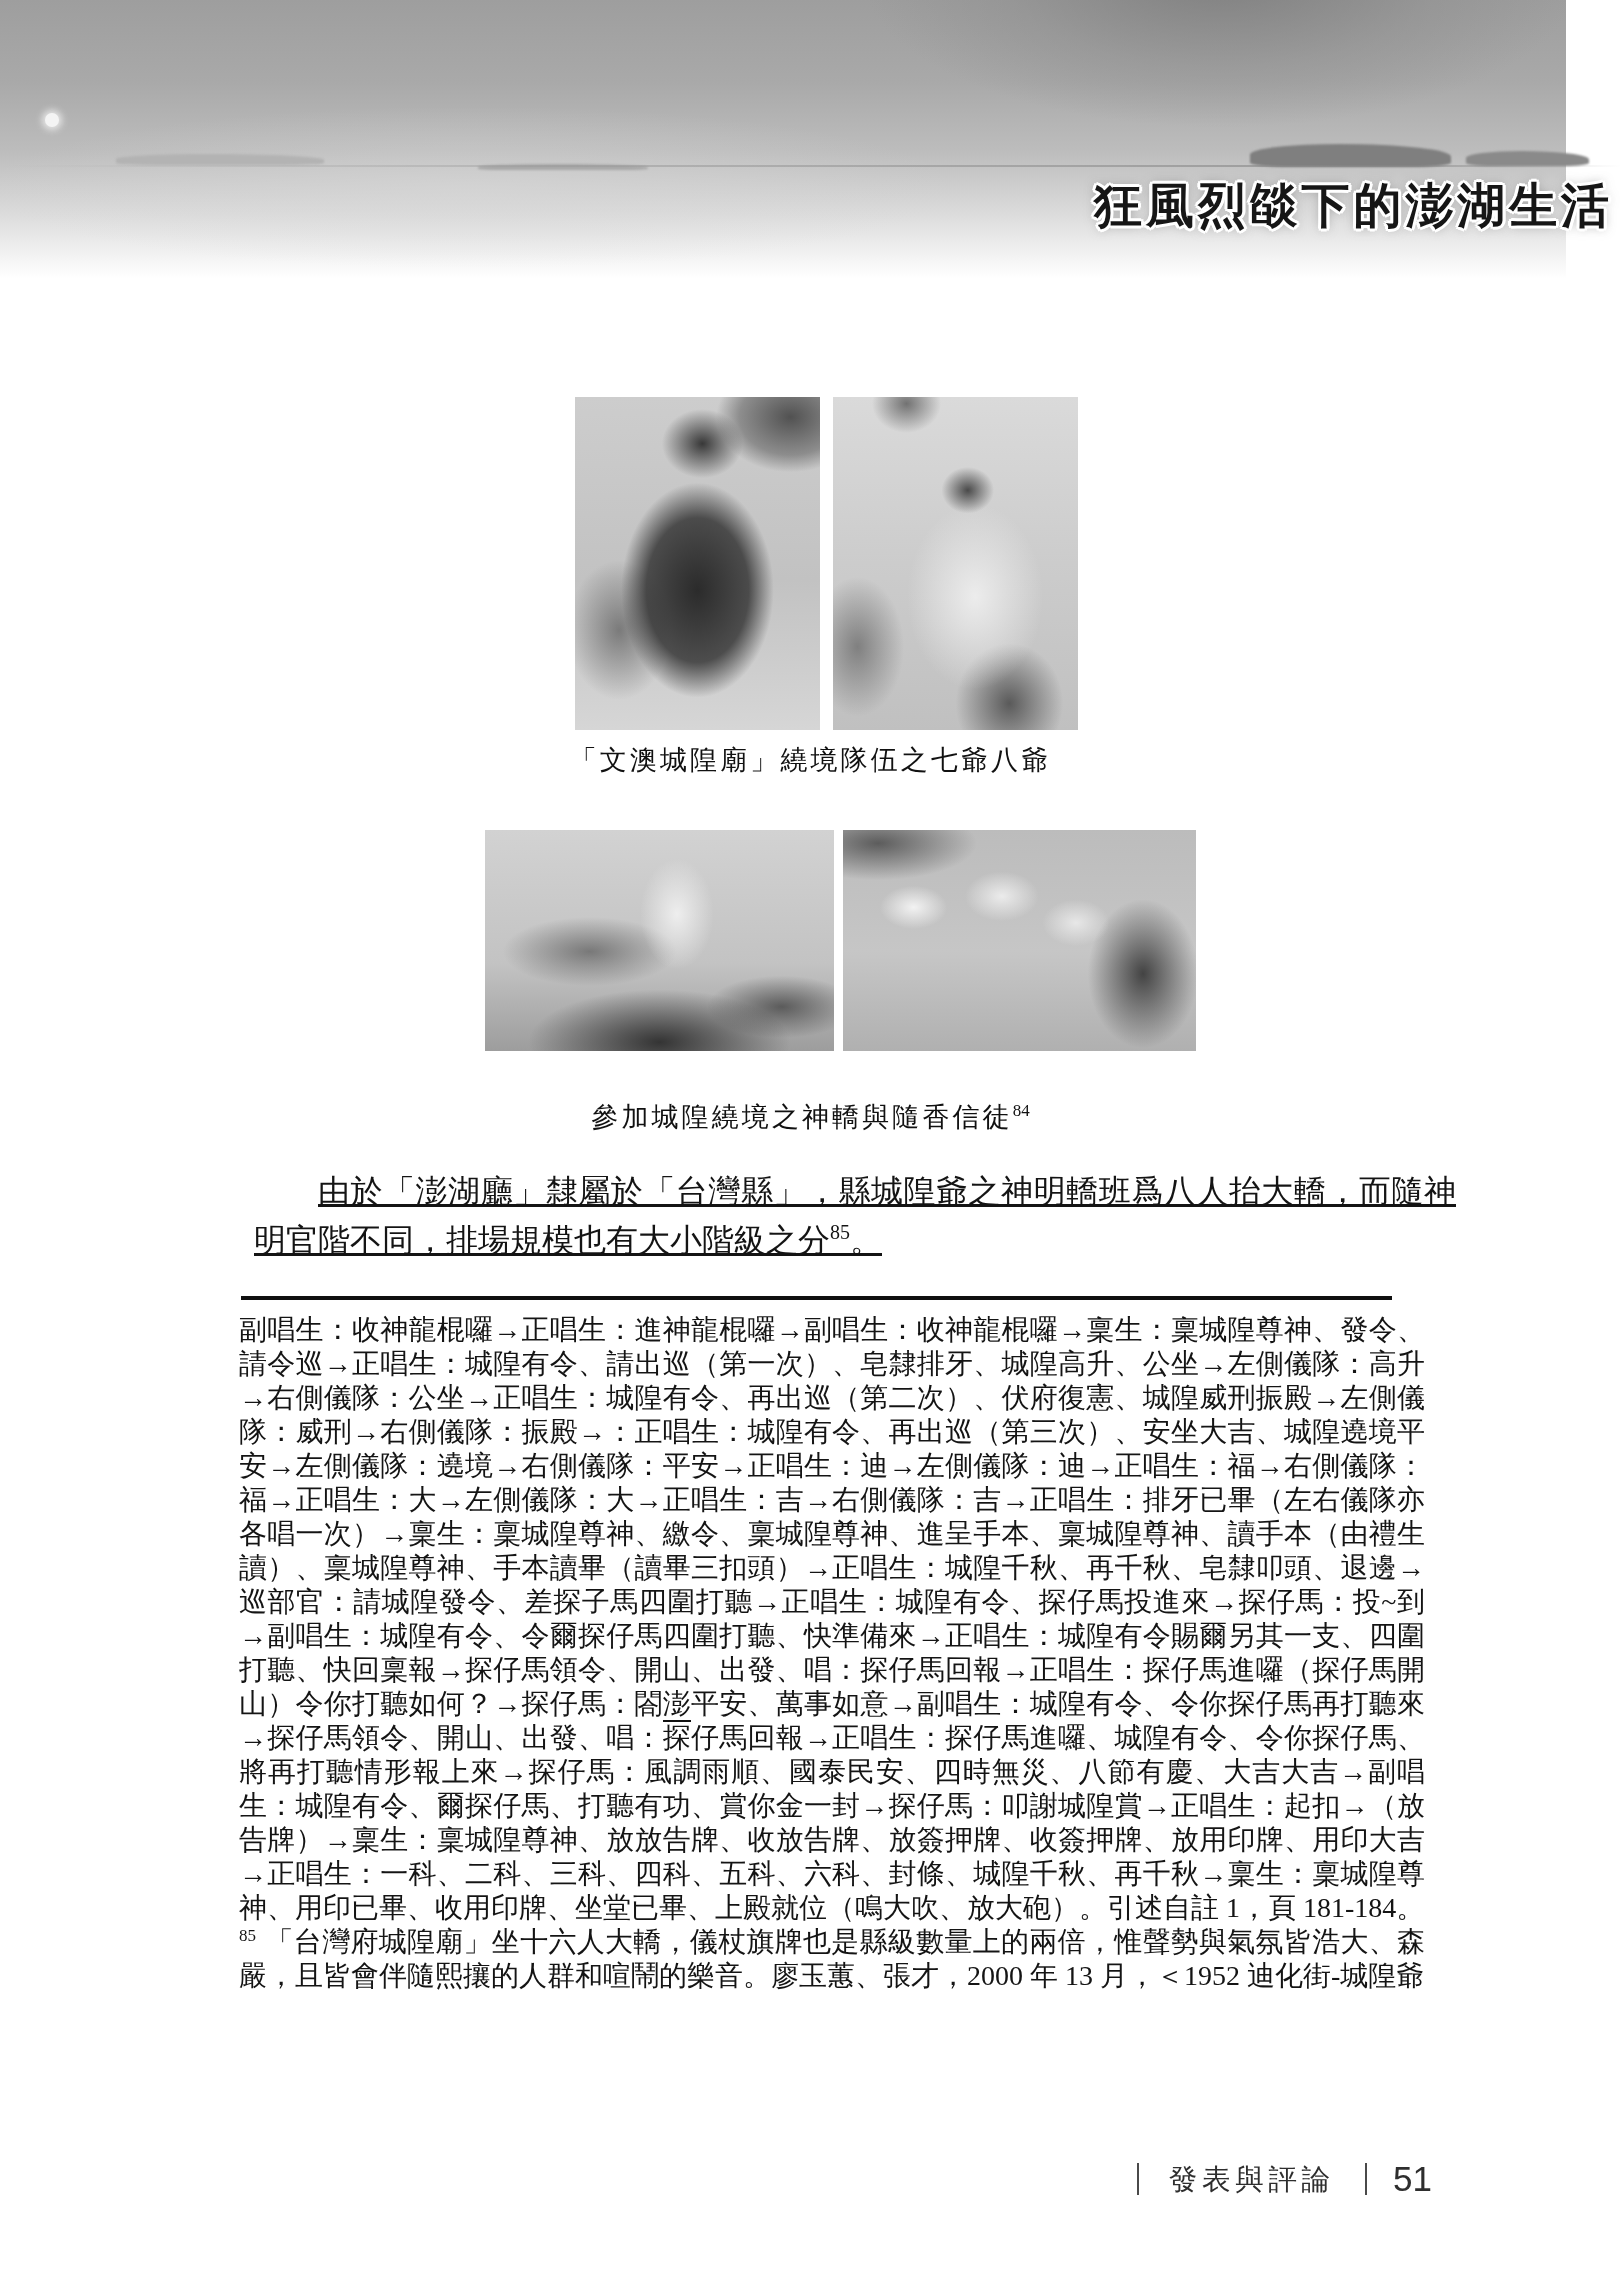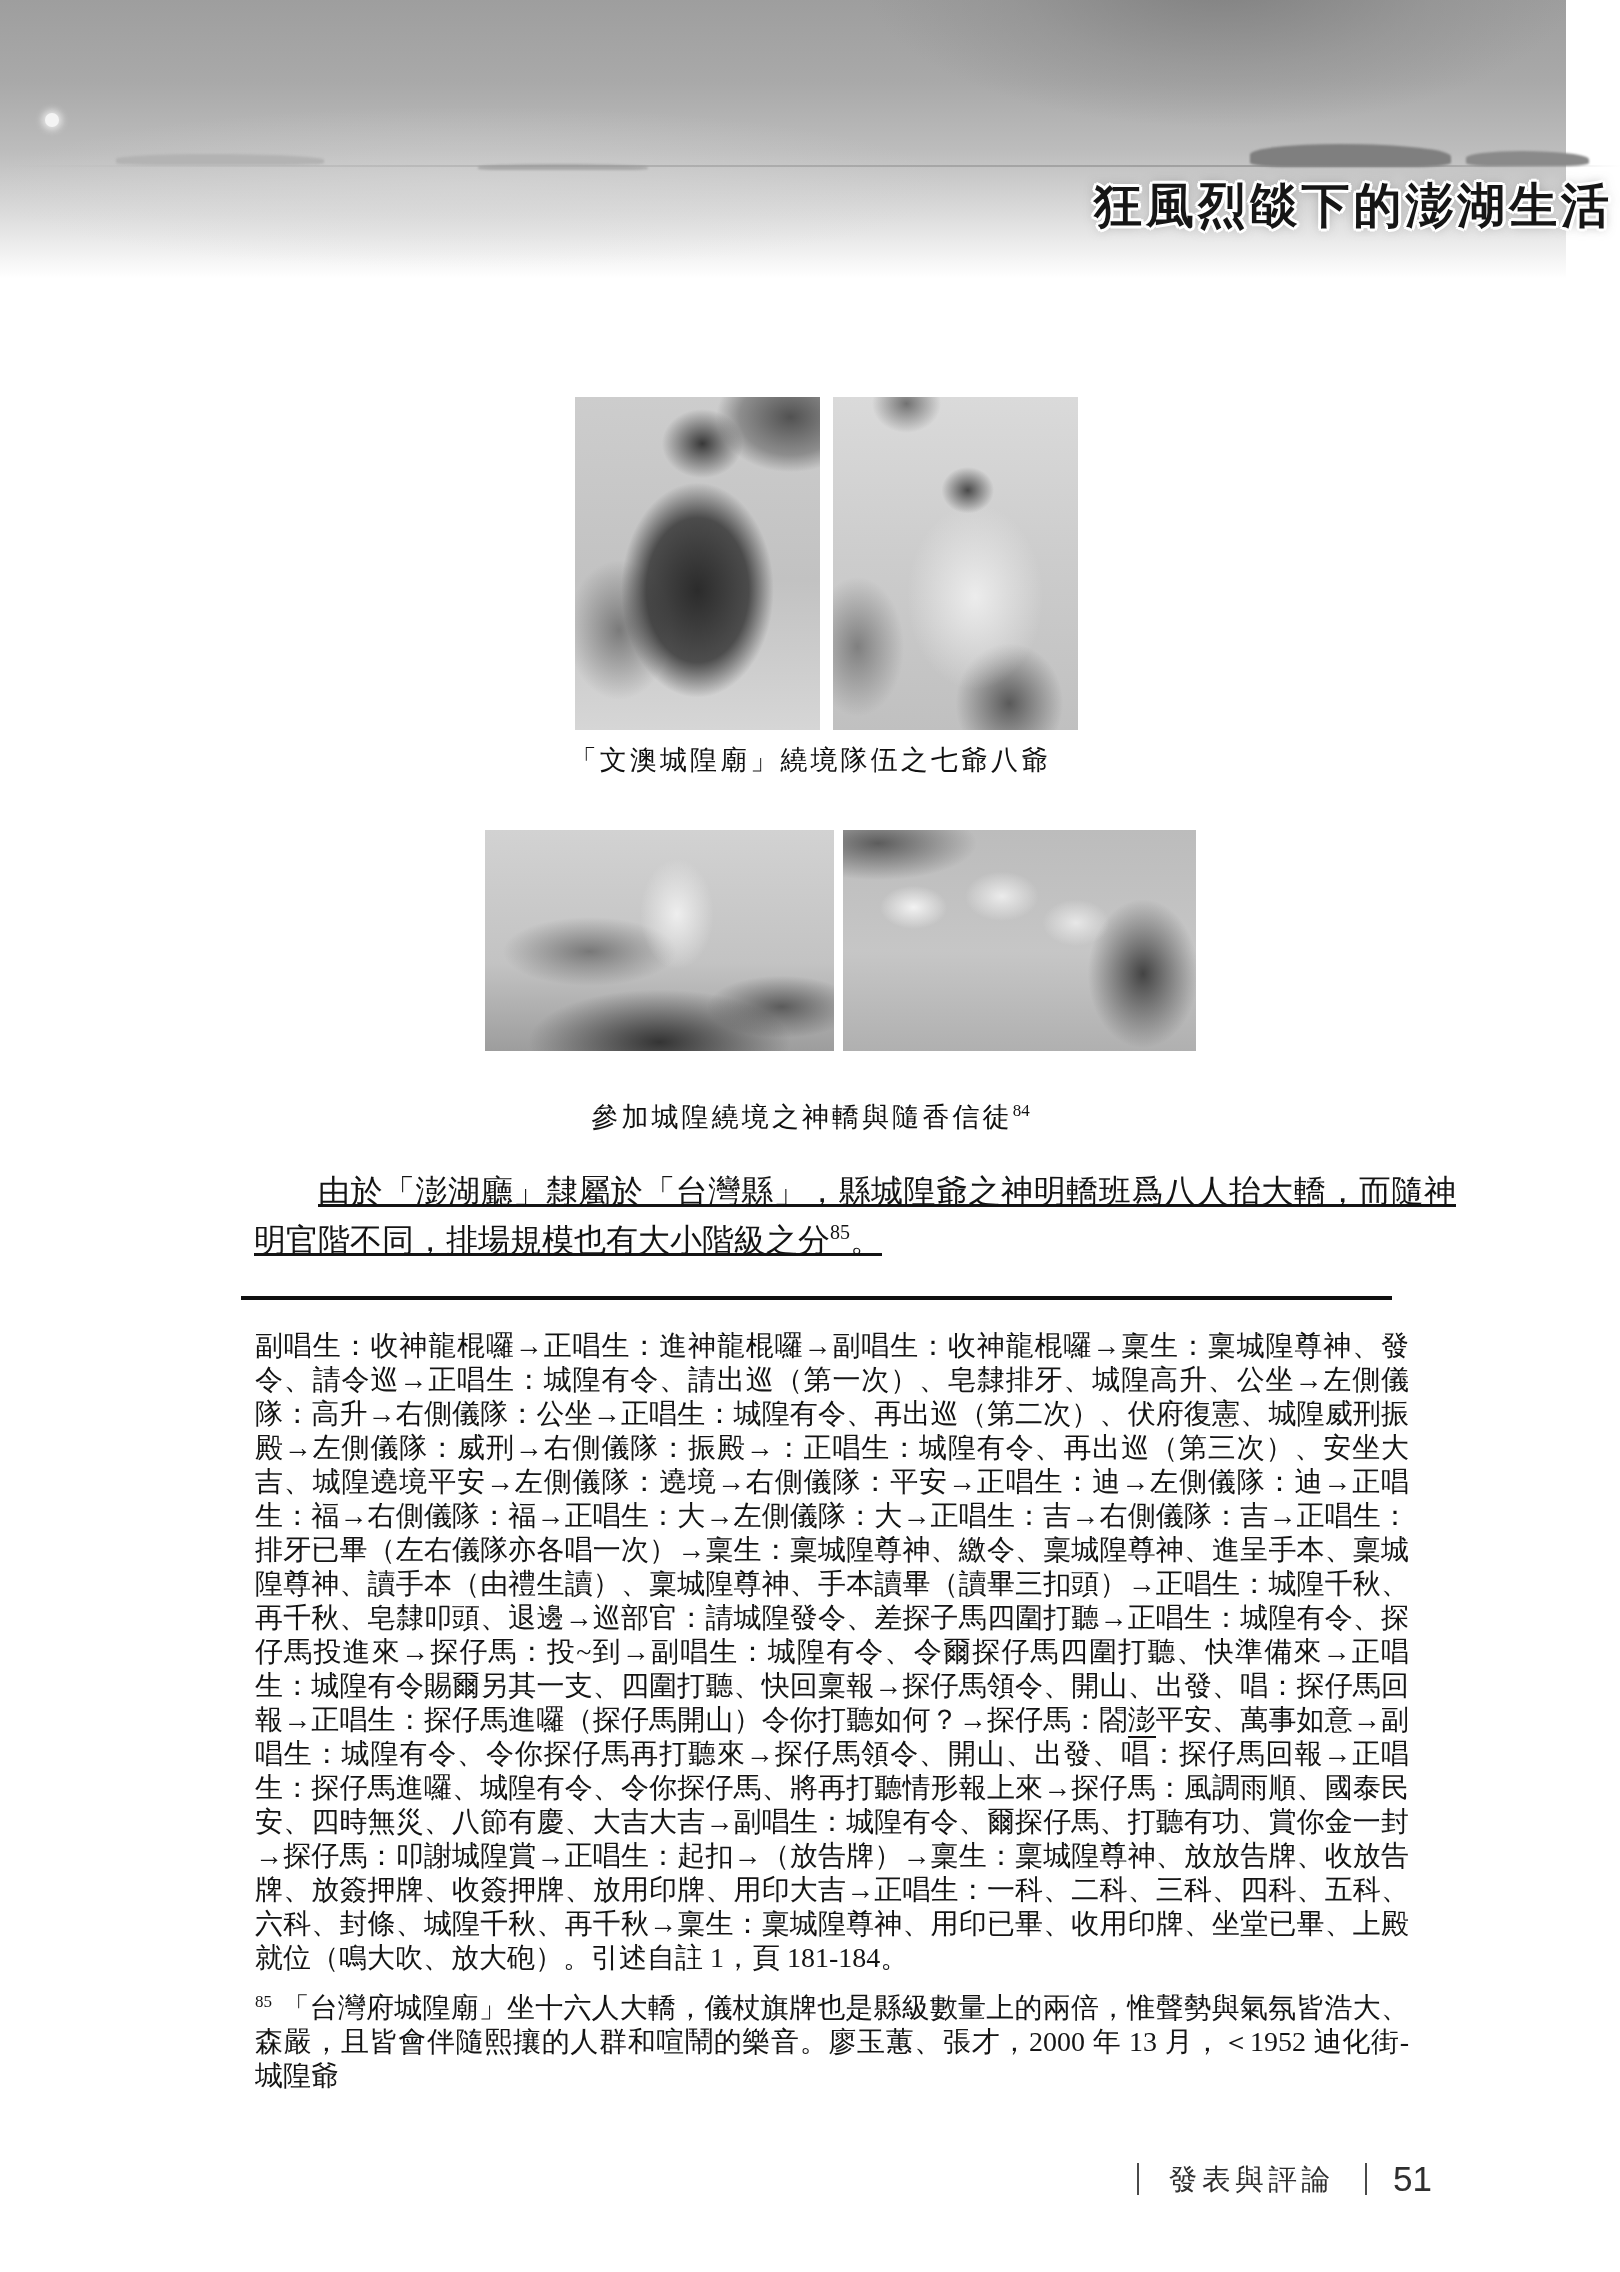--- a/index.html
+++ b/index.html
@@ -104,21 +104,21 @@
 
   
   .fn-rule {
     position: absolute; left: 241px; top: 1296px; width: 1151px; height: 3.9px;
     background: #101010;
   }
   .footnotes {
     position: absolute; left: 239px; top: 1313px; width: 1186px;
     font-size: 28px; line-height: 34px; text-align: justify; color: #141414;
   }
-  .footnotes p { margin: 16px; }
+  .footnotes p { margin: 0; }
   .fn-num { font-size: 17px; line-height: 0; margin-right: 9.3px; }
   .u-char { border-bottom: 2.3px solid #111111; padding-bottom: 0.8px; }
 
   
   .footer {
     position: absolute; right: 189px; top: 2159px; height: 40px;
     display: flex; align-items: center;
     font-family: "Liberation Sans", "DejaVu Sans", sans-serif; color: #3c3c3c;
   }
   .footer .bar { width: 2.3px; height: 32px; background: #4a4a4a; }

